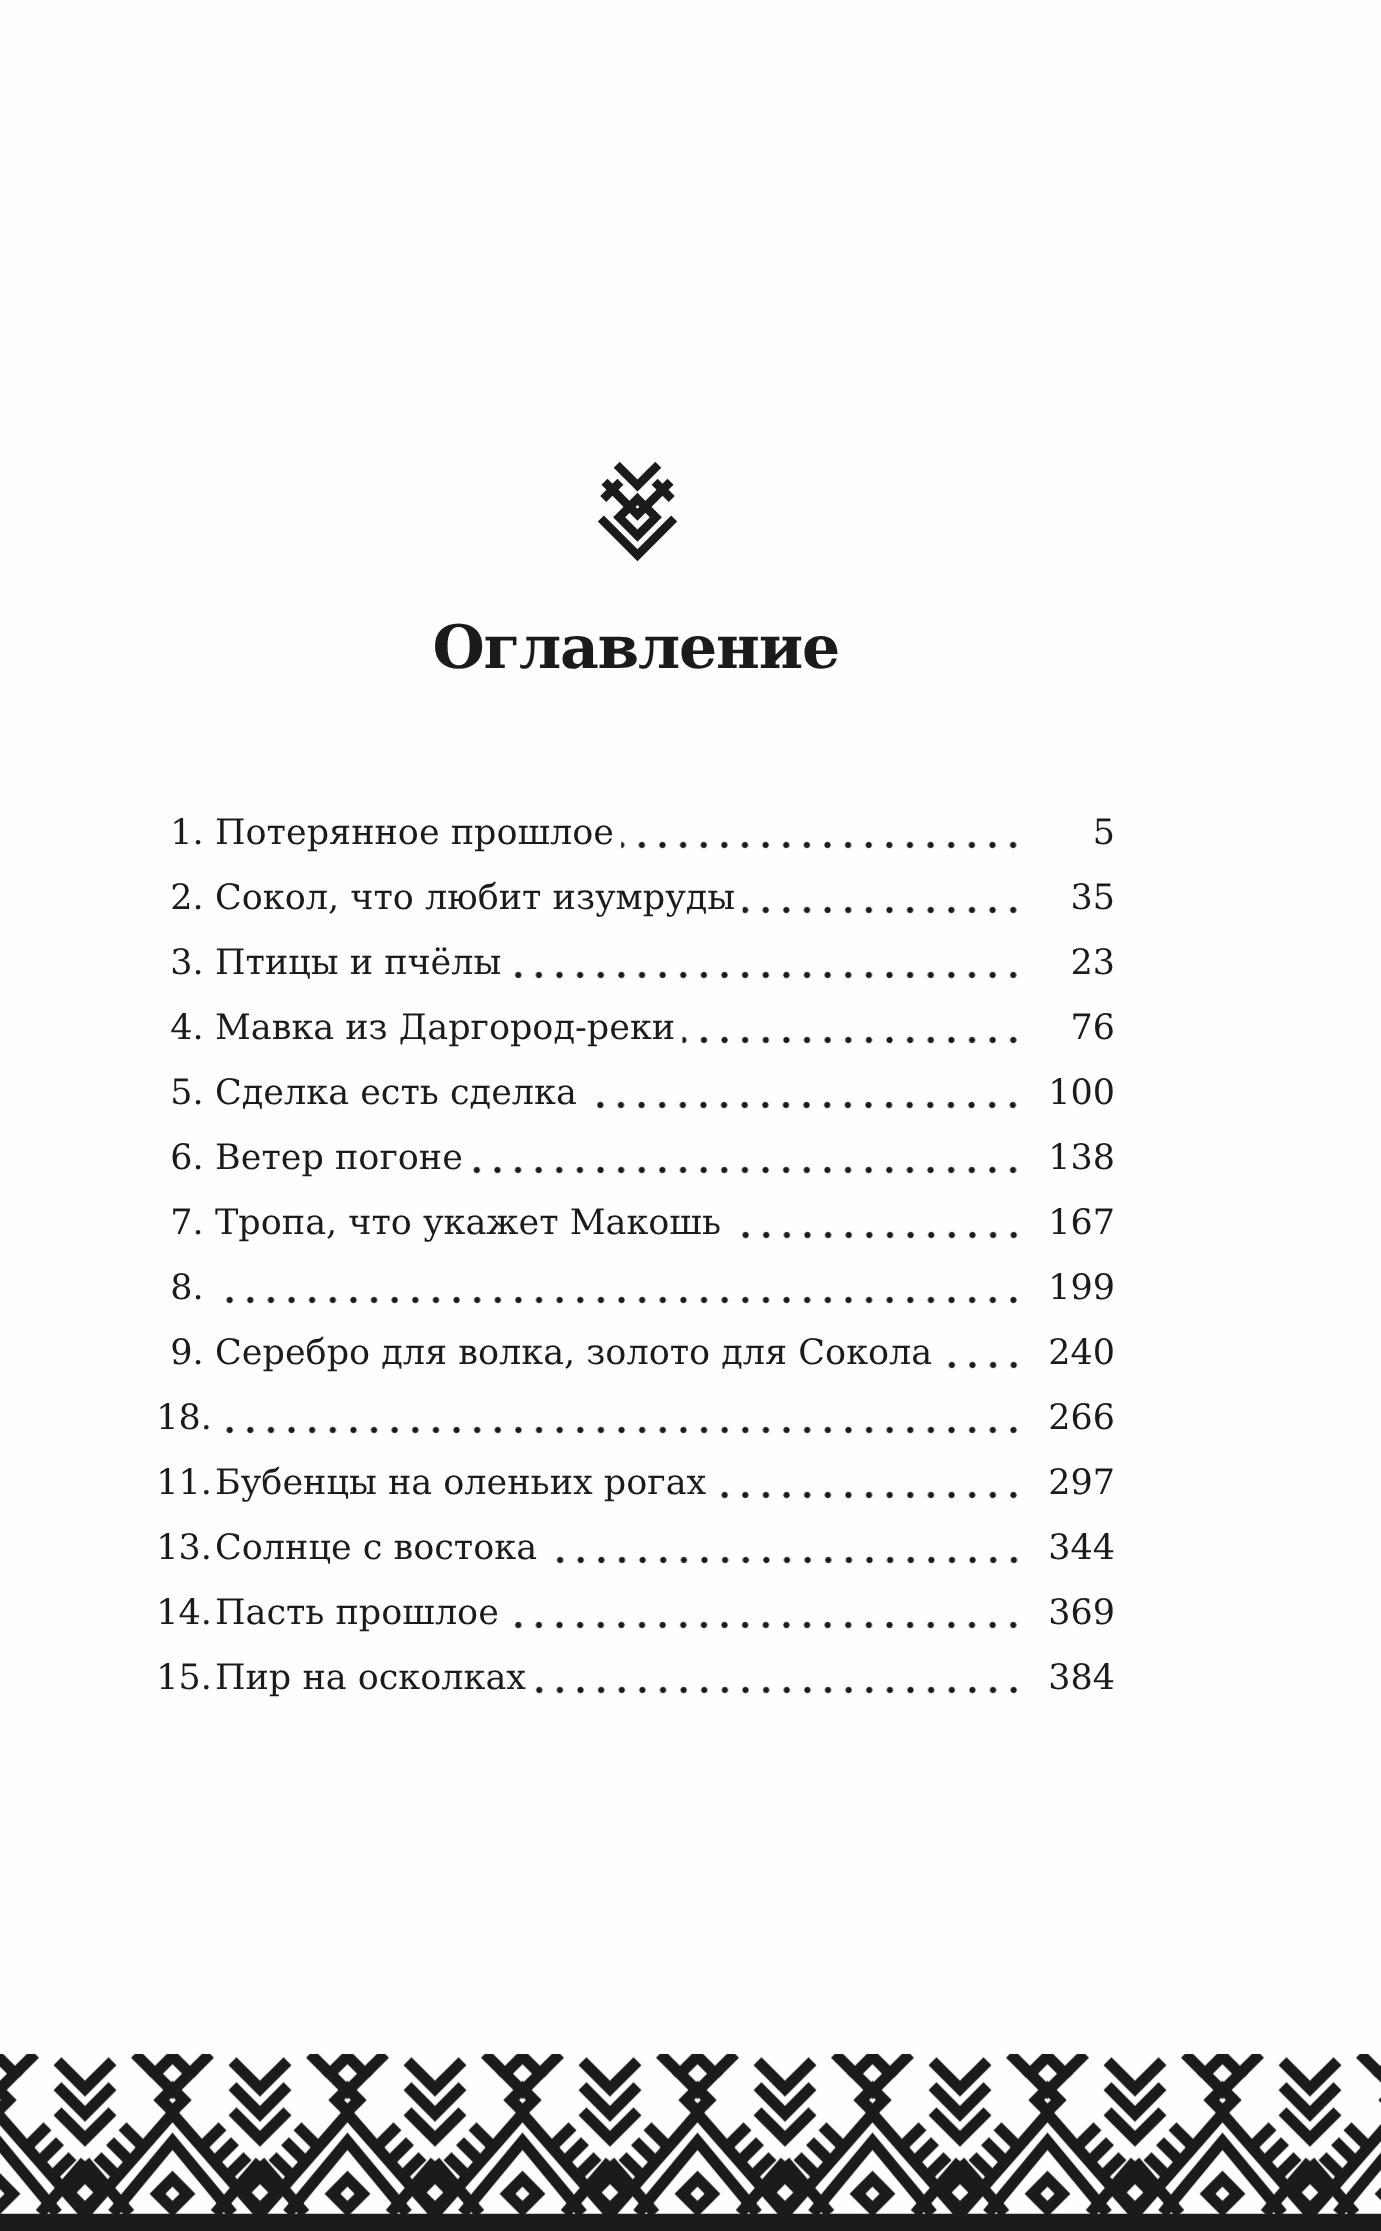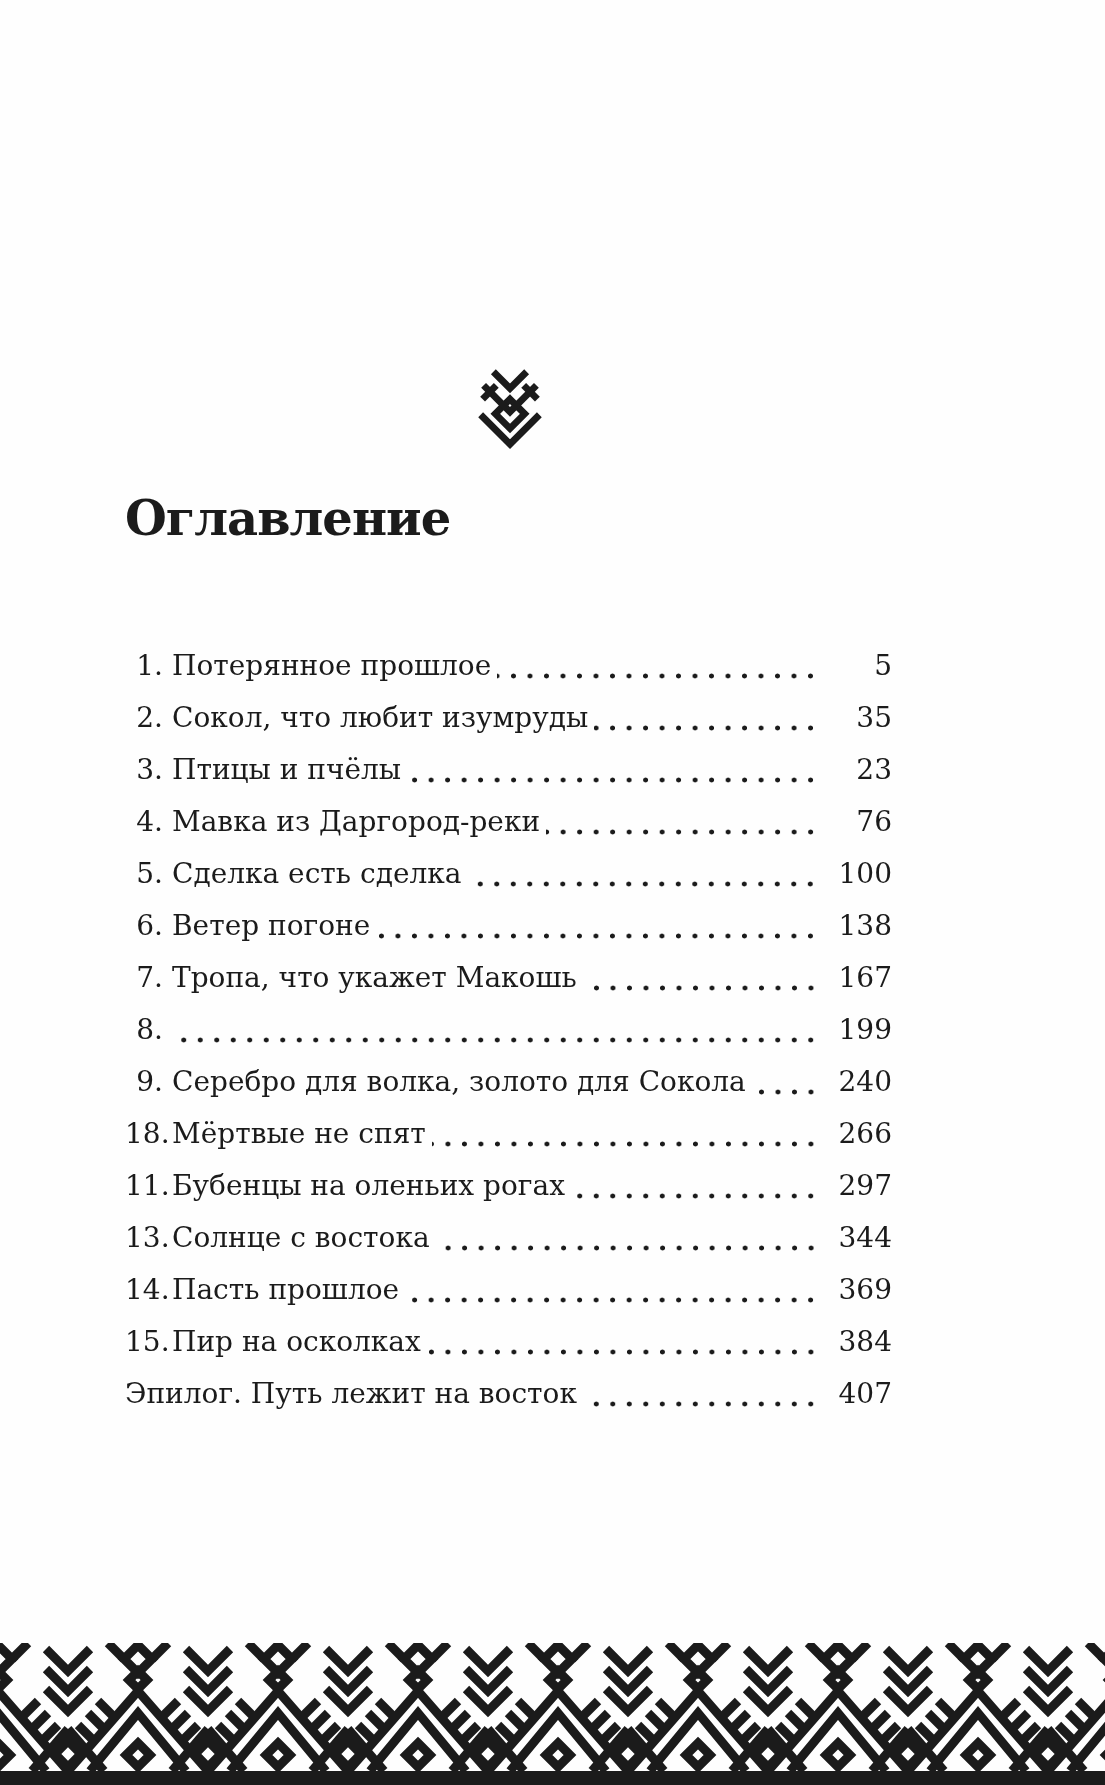--- a/index.html
+++ b/index.html
@@ -6,21 +6,21 @@
   body{
     width:1105px;height:1785px;position:relative;overflow:hidden;
     background:#fefefe;color:#1b1b1b;
     font-family:"DejaVu Serif","Liberation Serif",serif;
   }
   .ornament{
     position:absolute;top:360px;left:478px;width:64px;height:90px;
   }
   .page-title{
     position:absolute;top:490px;left:125px;width:767px;margin:0;
-    text-align:left;font-size:48px;font-weight:bold;letter-spacing:-1px;
+    text-align:center;font-size:48px;font-weight:bold;letter-spacing:-1px;
     font-family:"DejaVu Serif","Liberation Serif",serif;
   }
   .toc{
     position:absolute;top:640px;left:125px;width:767px;
   }
   .toc-row{
     display:flex;align-items:baseline;height:52px;line-height:52px;
     font-size:28px;white-space:nowrap;
   }
   .toc-num{flex:none;width:38px;text-align:right;margin-right:9px;}
@@ -114,21 +114,20 @@
 
     <div class="toc-row">
       <span class="toc-num">9.</span>
       <span class="toc-title">Серебро для волка, золото для Сокола</span>
       <span class="leader"></span>
       <span class="toc-page">240</span>
     </div>
 
     <div class="toc-row">
       <span class="toc-num">18.</span>
-      <span class="toc-title">Мёртвые не спят</span>
       <span class="leader"></span>
       <span class="toc-page">266</span>
     </div>
 
     <div class="toc-row">
       <span class="toc-num">11.</span>
       <span class="toc-title">Бубенцы на оленьих рогах</span>
       <span class="leader"></span>
       <span class="toc-page">297</span>
     </div>
@@ -148,26 +147,20 @@
       <span class="toc-page">369</span>
     </div>
 
     <div class="toc-row">
       <span class="toc-num">15.</span>
       <span class="toc-title">Пир на осколках</span>
       <span class="leader"></span>
       <span class="toc-page">384</span>
     </div>
 
-    <div class="toc-row">
-
-      <span class="toc-title">Эпилог. Путь лежит на восток</span>
-      <span class="leader"></span>
-      <span class="toc-page">407</span>
-    </div>
   </div>
 
 <div class="band">
   <svg width="1105" height="142" viewBox="0 0 1105 142" xmlns="http://www.w3.org/2000/svg">
     <defs>
       <pattern id="folk" x="68" y="0" width="140" height="142" patternUnits="userSpaceOnUse">
         <g stroke="#1b1b1b" stroke-width="9" fill="none">
 
           <path d="M 0,128 L 70,48 L 140,128"></path>
           <path d="M 22,128 L 70,70 L 118,128"></path>

